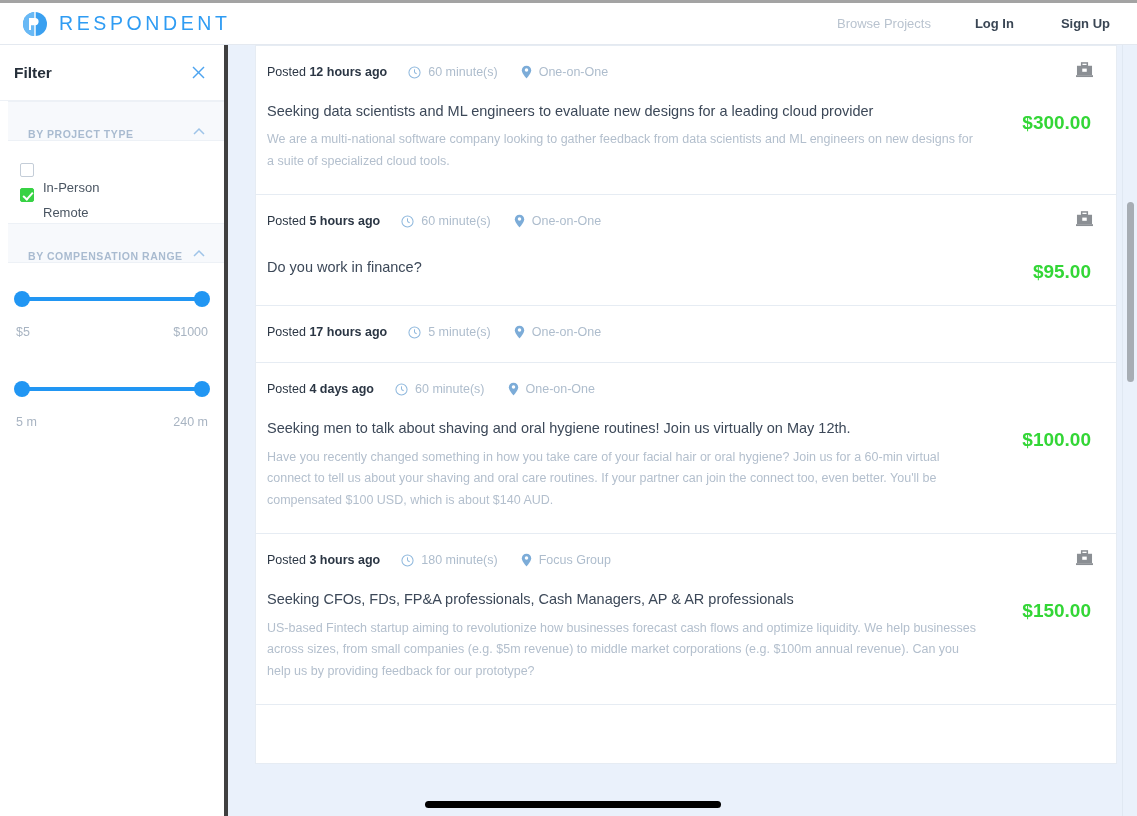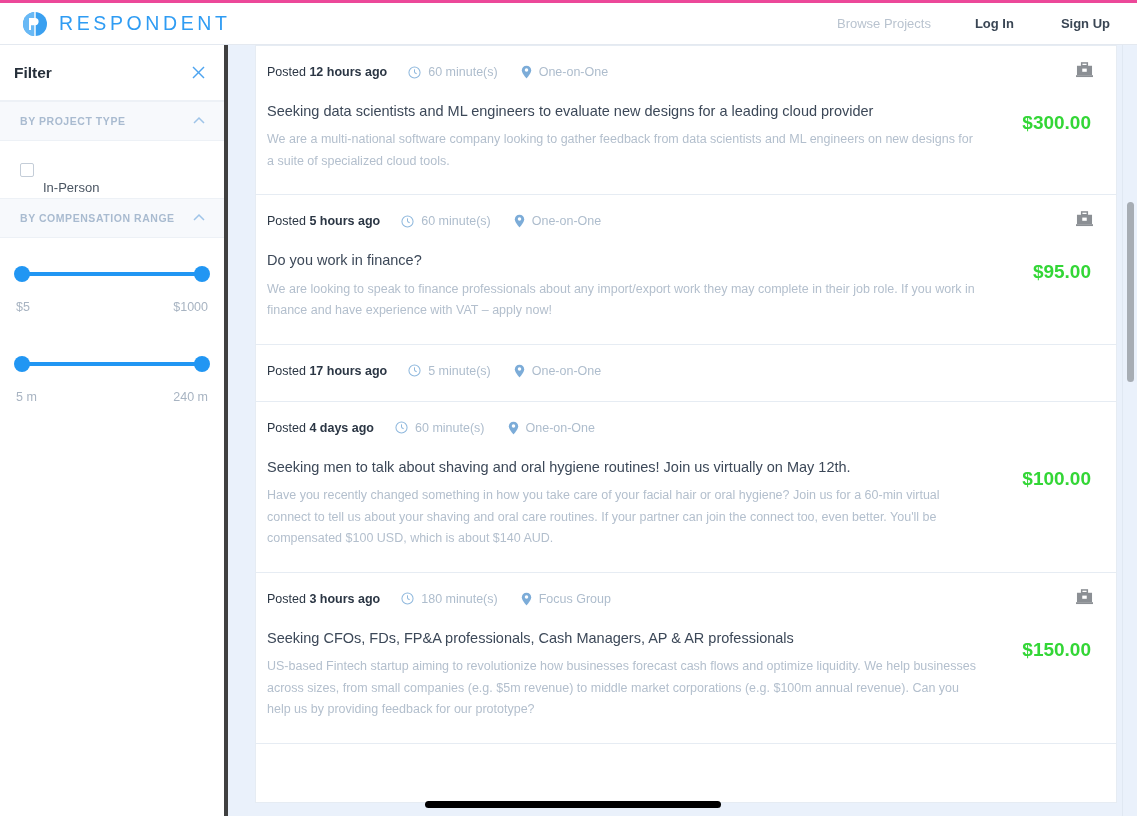--- a/index.html
+++ b/index.html
@@ -8,21 +8,21 @@
     font-family: "Liberation Sans", sans-serif;
     background: #eaf1fb;
     overflow: hidden;
   }
 
   
   .header {
     position: absolute; top: 0; left: 0;
     width: 1137px; height: 45px;
     background: #ffffff;
-    border-top: 3px solid #ec4899;
+    border-top: 3px solid #a3a3a3;
     border-bottom: 1px solid #e4e9f0;
     display: flex; 
     z-index: 40;
   }
   .logo-wrap { display: flex; align-items: center; margin-left: 22px; }
   .logo-mark { width: 26px; height: 26px; position: relative; }
   .logo-text {
     margin-left: 11px;
     font-size: 19.5px;
     letter-spacing: 3.6px;
@@ -58,23 +58,24 @@
   .filter-close {
     margin-left: auto; cursor: pointer;
     width: 18px; height: 18px;
     display: flex; align-items: center; justify-content: center;
   }
   .sec-head {
     height: 40px;
     background: #f7f9fc;
     border-top: 1px solid #edf1f6;
     border-bottom: 1px solid #edf1f6;
-    display: flex; align-items: center;
+    display: flex; align-items: flex-end;
     padding: 0 17px 0 20px;
     cursor: pointer;
+    margin-left: 8px;
   }
   .sec-title {
     font-size: 10.5px; letter-spacing: 0.55px;
     color: #a9bbd0; font-weight: 700;
   }
   .chev { margin-left: auto; width: 16px; height: 16px; }
   .sec-body { padding: 16px 20px 16px 20px; background: #fff; }
 
   .cb-row { display: flex; align-items: center; height: 25px; cursor: pointer; }
   .cb {
@@ -233,20 +234,24 @@
       <svg width="16" height="16" viewBox="0 0 16 16">
         <polyline points="3,10 8,5 13,10" fill="none" stroke="#9fc4e8" stroke-width="1.5"></polyline>
       </svg>
     </span>
   </div>
   <div class="sec-body">
     <label class="cb-row">
       <span class="cb"></span>
       <span class="cb-label">In-Person</span>
     </label>
+    <label class="cb-row">
+      <span class="cb checked"></span>
+      <span class="cb-label">Remote</span>
+    </label>
   </div>
 
   <div class="sec-head">
     <span class="sec-title">BY COMPENSATION RANGE</span>
     <span class="chev">
       <svg width="16" height="16" viewBox="0 0 16 16">
         <polyline points="3,10 8,5 13,10" fill="none" stroke="#9fc4e8" stroke-width="1.5"></polyline>
       </svg>
     </span>
   </div>
@@ -330,21 +335,20 @@
         </div>
         <span class="briefcase"><svg width="17" height="16" viewBox="0 0 18 17">
             <rect x="6" y="1" width="6" height="3" fill="none" stroke="#8b8f94" stroke-width="1.6"></rect>
             <rect x="1" y="4" width="16" height="10" fill="#8b8f94"></rect>
             <rect x="6.6" y="7" width="4.8" height="3.4" fill="#ffffff"></rect>
             <rect x="0" y="14" width="18" height="2" fill="#8b8f94"></rect>
           </svg></span>
         <div class="card-body">
           <div class="card-texts">
             <div class="card-title">Do you work in finance?</div>
-            <div class="card-desc">We are looking to speak to finance professionals about any import/export work they may complete in their job role. If you work in finance and have experience with VAT – apply now!</div>
           </div>
           <div class="card-price">$95.00</div>
         </div>
       </div>
       <div class="card">
         <div class="meta">
           <span class="meta-posted">Posted <b>17 hours ago</b></span>
           <span class="meta-ic">
             <svg width="13" height="13" viewBox="0 0 14 14">
               <circle cx="7" cy="7" r="6" fill="none" stroke="#8fb8dd" stroke-width="1.1"></circle>

